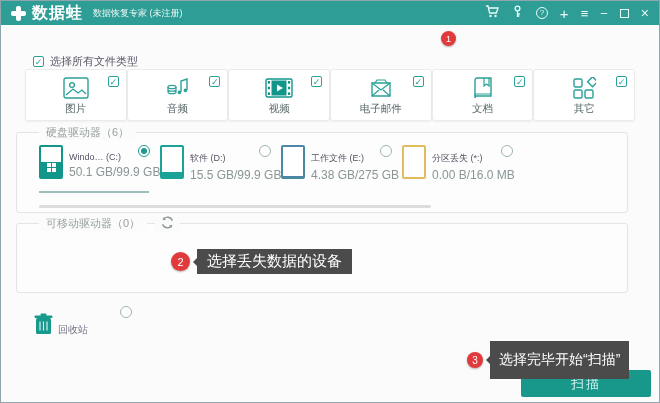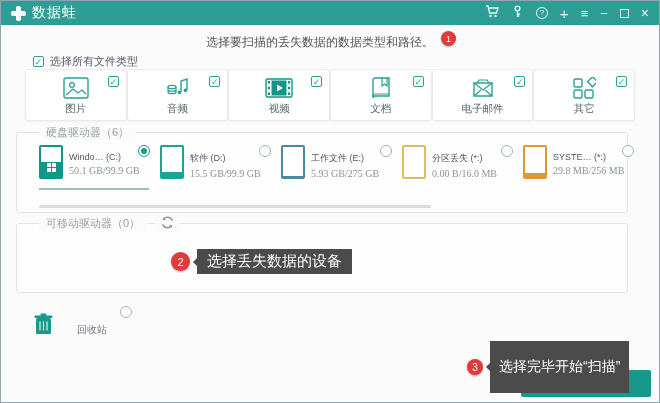--- a/index.html
+++ b/index.html
@@ -5,42 +5,42 @@
   * { margin:0; padding:0; box-sizing:border-box; }
   body { width:660px; height:403px; font-family:"Liberation Sans", sans-serif; background:#e9edee; }
   .window { position:relative; width:660px; height:403px; border:1px solid #8fa6ad; background:#fbfbfb; overflow:hidden; }
 
   
   .titlebar { height:24px; background:#2e9d95; display:flex; align-items:center; padding:0 10px; }
   .logo-cross { position:relative; width:15px; height:15px; margin-right:6px; }
   .logo-cross::before, .logo-cross::after { content:""; position:absolute; background:#fff; border-radius:2px; }
   .logo-cross::before { left:5px; top:0; width:5px; height:15px; }
   .logo-cross::after { left:0; top:5px; width:15px; height:5px; }
-  .app-name { color:#fff; font-size:14px; font-weight:normal; letter-spacing:1px; }
+  .app-name { color:#fff; font-size:16px; font-weight:bold; letter-spacing:1px; }
   .app-sub { color:rgba(255,255,255,.9); font-size:9px; margin-left:10px; }
   .tb-icons { margin-left:auto; display:flex; align-items:center; gap:12px; color:#eafaf8; }
   .tb-icons .glyph { font-size:13px; line-height:13px; cursor:default; }
   .circle-q { width:12px; height:12px; border:1px solid #eafaf8; border-radius:50%; font-size:8px; line-height:10px; text-align:center; }
   .max-box { width:9px; height:9px; border:1px solid #eafaf8; }
 
   
   .content { position:absolute; top:24px; left:0; right:0; bottom:0; background:#fbfbfb; }
   .instruction { position:absolute; top:9px; left:0; right:20px; text-align:center; font-size:12px; color:#555; }
 
   
   .callout { position:absolute; display:flex; align-items:center; z-index:5; }
   .badge { background:#e03a3c; color:#fff; border-radius:50%; display:flex; align-items:center; justify-content:center; box-shadow:0 1px 2px rgba(0,0,0,.3); }
   .tip { background:#4b4b4b; color:#fff; margin-left:7px; position:relative; white-space:nowrap; }
   .tip::before { content:""; position:absolute; left:-4px; top:50%; margin-top:-4px; border-top:4px solid transparent; border-bottom:4px solid transparent; border-right:4px solid #4b4b4b; }
   .c1 .badge { width:15px; height:15px; font-size:9px; }
   .c1 .tip { font-size:13px; padding:2px 8px; }
   .c2 .badge { width:19px; height:19px; font-size:11px; }
   .c2 .tip { font-size:15px; padding:3px 10px; }
   .c3 .badge { width:16px; height:16px; font-size:10px; }
-  .c3 .tip { font-size:14px; padding:17px 9px; }
+  .c3 .tip { font-size:14px; padding:10px 9px; }
 
   
   .cb { display:inline-block; width:11px; height:11px; border:1px solid #2aa096; border-radius:2px; background:#fff; color:#2aa096; font-size:9px; line-height:10px; text-align:center; }
   .cb::after { content:"✓"; }
   .select-all { position:absolute; top:29px; left:32px; display:flex; align-items:center; gap:6px; font-size:11px; color:#556; }
 
   
   .cards { position:absolute; top:44px; left:24px; right:24px; height:52px; display:flex; }
   .card { flex:1; background:#fff; border:1px solid #ebebeb; border-radius:3px; box-shadow:0 1px 2px rgba(0,0,0,.05); position:relative; display:flex; flex-direction:column; align-items:center; padding-top:5px; }
   .card .cb { position:absolute; top:6px; right:7px; }
@@ -55,44 +55,45 @@
   .refresh { position:absolute; top:-9px; left:138px; background:#fbfbfb; padding:0 5px; }
 
   
   .drives { position:absolute; top:12px; left:22px; display:flex; }
   .drive { width:121px; position:relative; display:flex; cursor:pointer; }
   .drive-box { position:relative; width:24px; height:34px; border:2px solid #999; border-radius:2px; background:#fff; overflow:hidden; flex:none; }
   .drive-fill { position:absolute; left:0; right:0; bottom:0; }
   .win-logo { position:absolute; left:6px; bottom:5px; }
   .drive-meta { margin-left:6px; margin-top:7px; display:flex; flex-direction:column; gap:3px; }
   .drive-name { font-size:9px; color:#556; white-space:nowrap; }
-  .drive-cap { font-size:10px; color:#8a9595; font-family:Liberation Serif, serif; white-space:nowrap; }
+  .drive-cap { font-size:12px; color:#8a9595; font-family:Liberation Sans, sans-serif; white-space:nowrap; }
   .radio { width:12px; height:12px; border:1px solid #9fb4b4; border-radius:50%; background:#fff; position:relative; flex:none; }
   .drive .radio { position:absolute; right:10px; top:0; }
   .drive.selected .radio { border-color:#1d9a8e; }
   .drive.selected .radio::after { content:""; position:absolute; left:2px; top:2px; width:6px; height:6px; border-radius:50%; background:#1d9a8e; }
   .drive.selected::after { content:""; position:absolute; left:0; bottom:-11px; width:110px; height:2px; background:#9fbfbc; }
   .hscroll { position:absolute; bottom:4px; left:22px; width:392px; height:3px; border-radius:2px; background:#dcdcdc; }
 
   
   .bin-radio { position:absolute; top:281px; left:119px; }
-  .bin-row { position:absolute; top:288px; left:33px; display:flex; align-items:flex-end; gap:24px; }
+  .bin-row { position:absolute; top:288px; left:33px; display:flex; align-items:flex-end; gap:5px; }
   .bin-label { font-size:10px; color:#778; padding-bottom:2px; }
 
   
   .scan-btn { position:absolute; top:345px; left:520px; width:130px; height:27px; background:#17988b; color:#d9efec; font-size:13px; border:none; border-radius:2px; display:flex; align-items:center; justify-content:center; letter-spacing:2px; cursor:pointer; font-family:"Liberation Sans", sans-serif; }
 </style>
 </head>
 <body>
 
 <div class="window">
 
   <div class="titlebar">
     <span class="logo-cross"></span>
     <span class="app-name">数据蛙</span>
+    <span class="app-sub">数据恢复专家 (未注册)</span>
     <div class="tb-icons">
       <span>
         <svg width="14" height="13" viewBox="0 0 14 13">
             <path d="M1 1h2l1.6 7h6.8L13 3H4" fill="none" stroke="#eafaf8" stroke-width="1.3"></path>
             <circle cx="5.5" cy="11" r="1.2" fill="#eafaf8"></circle>
             <circle cx="10.5" cy="11" r="1.2" fill="#eafaf8"></circle>
           </svg>
       </span>
       <span>
         <svg width="13" height="13" viewBox="0 0 13 13">
@@ -104,21 +105,20 @@
       <span class="glyph" style="font-size:15px;">+</span>
       <span class="glyph">≡</span>
       <span class="glyph">−</span>
       <span class="max-box"></span>
       <span class="glyph" style="font-size:14px;">×</span>
     </div>
   </div>
 
   <div class="content">
 
-    <div class="instruction">选择要扫描的丢失数据的数据类型和路径。</div>
 
     <div class="callout c1" style="top:6px; left:440px;">
       <span class="badge">1</span>
     </div>
 
     <label class="select-all">
       <span class="cb"></span>
       <span>选择所有文件类型</span>
     </label>
 
@@ -164,39 +164,39 @@
               <rect x="23" y="8.7" width="2.2" height="2.6" fill="#12968a"></rect>
               <rect x="23" y="14.4" width="2.2" height="2.6" fill="#12968a"></rect>
             </svg>
         </span>
         <span class="card-label">视频</span>
       </div>
 
       <div class="card">
         <span class="cb"></span>
         <span class="card-icon">
+          <svg width="26" height="20" viewBox="0 0 26 20">
+              <path d="M4 5h18v13H4z" fill="none" stroke="#2aa096" stroke-width="1.4"></path>
+              <path d="M4 5l9 7 9-7M4 18l7-6M22 18l-7-6" fill="none" stroke="#2aa096" stroke-width="1.2"></path>
+              <path d="M7 5l2-3h8l2 3" fill="none" stroke="#2aa096" stroke-width="1.2"></path>
+            </svg>
+        </span>
+        <span class="card-label">电子邮件</span>
+      </div>
+
+      <div class="card">
+        <span class="cb"></span>
+        <span class="card-icon">
           <svg width="22" height="22" viewBox="0 0 22 22">
               <path d="M3 3c0-1 .8-2 2-2h14v18H5c-1.2 0-2 .9-2 2z" fill="none" stroke="#2aa096" stroke-width="1.4"></path>
               <path d="M3 19c0-1 .8-2 2-2h14" fill="none" stroke="#2aa096" stroke-width="1.2"></path>
               <path d="M12 1v8l2.5-2L17 9V1" fill="none" stroke="#2aa096" stroke-width="1.2"></path>
             </svg>
         </span>
         <span class="card-label">文档</span>
-      </div>
-
-      <div class="card">
-        <span class="cb"></span>
-        <span class="card-icon">
-          <svg width="26" height="20" viewBox="0 0 26 20">
-              <path d="M4 5h18v13H4z" fill="none" stroke="#2aa096" stroke-width="1.4"></path>
-              <path d="M4 5l9 7 9-7M4 18l7-6M22 18l-7-6" fill="none" stroke="#2aa096" stroke-width="1.2"></path>
-              <path d="M7 5l2-3h8l2 3" fill="none" stroke="#2aa096" stroke-width="1.2"></path>
-            </svg>
-        </span>
-        <span class="card-label">电子邮件</span>
       </div>
 
       <div class="card">
         <span class="cb"></span>
         <span class="card-icon">
           <svg width="24" height="22" viewBox="0 0 24 22">
               <rect x="2" y="2" width="8" height="8" rx="1.5" fill="none" stroke="#2aa096" stroke-width="1.4"></rect>
               <rect x="2" y="13" width="8" height="8" rx="1.5" fill="none" stroke="#2aa096" stroke-width="1.4"></rect>
               <rect x="13" y="13" width="8" height="8" rx="1.5" fill="none" stroke="#2aa096" stroke-width="1.4"></rect>
               <rect x="17" y="1.2" width="7" height="7" transform="rotate(45 20.5 4.7)" fill="none" stroke="#2aa096" stroke-width="1.4"></rect>
@@ -237,46 +237,36 @@
           </span>
           <span class="radio"></span>
         </div>
 
         <div class="drive">
           <span class="drive-box" style="border-color: rgb(74, 136, 165);">
               <span class="drive-fill" style="height: 2%; background: rgb(74, 136, 165);"></span>
             </span>
           <span class="drive-meta">
             <span class="drive-name">工作文件 (E:)</span>
-            <span class="drive-cap">5.93 GB/275 GB</span>
+            <span class="drive-cap">4.38 GB/275 GB</span>
           </span>
           <span class="radio"></span>
         </div>
 
         <div class="drive">
           <span class="drive-box" style="border-color: rgb(224, 188, 95);">
               <span class="drive-fill" style="height: 0%; background: rgb(224, 188, 95);"></span>
             </span>
           <span class="drive-meta">
             <span class="drive-name">分区丢失 (*:)</span>
             <span class="drive-cap">0.00 B/16.0 MB</span>
           </span>
           <span class="radio"></span>
         </div>
 
-        <div class="drive">
-          <span class="drive-box" style="border-color: rgb(226, 150, 58);">
-              <span class="drive-fill" style="height: 12%; background: rgb(226, 150, 58);"></span>
-            </span>
-          <span class="drive-meta">
-            <span class="drive-name">SYSTE… (*:)</span>
-            <span class="drive-cap">29.8 MB/256 MB</span>
-          </span>
-          <span class="radio"></span>
-        </div>
 
       </div>
       <span class="hscroll"></span>
     </div>
 
     <div class="fieldset fs-rm">
       <span class="legend">可移动驱动器（0）</span>
       <span class="legend refresh">
         <svg width="15" height="15" viewBox="0 0 16 16">
             <path d="M13.2 6.2A5.4 5.4 0 0 0 3.4 5" fill="none" stroke="#8a9494" stroke-width="1.4"></path>

